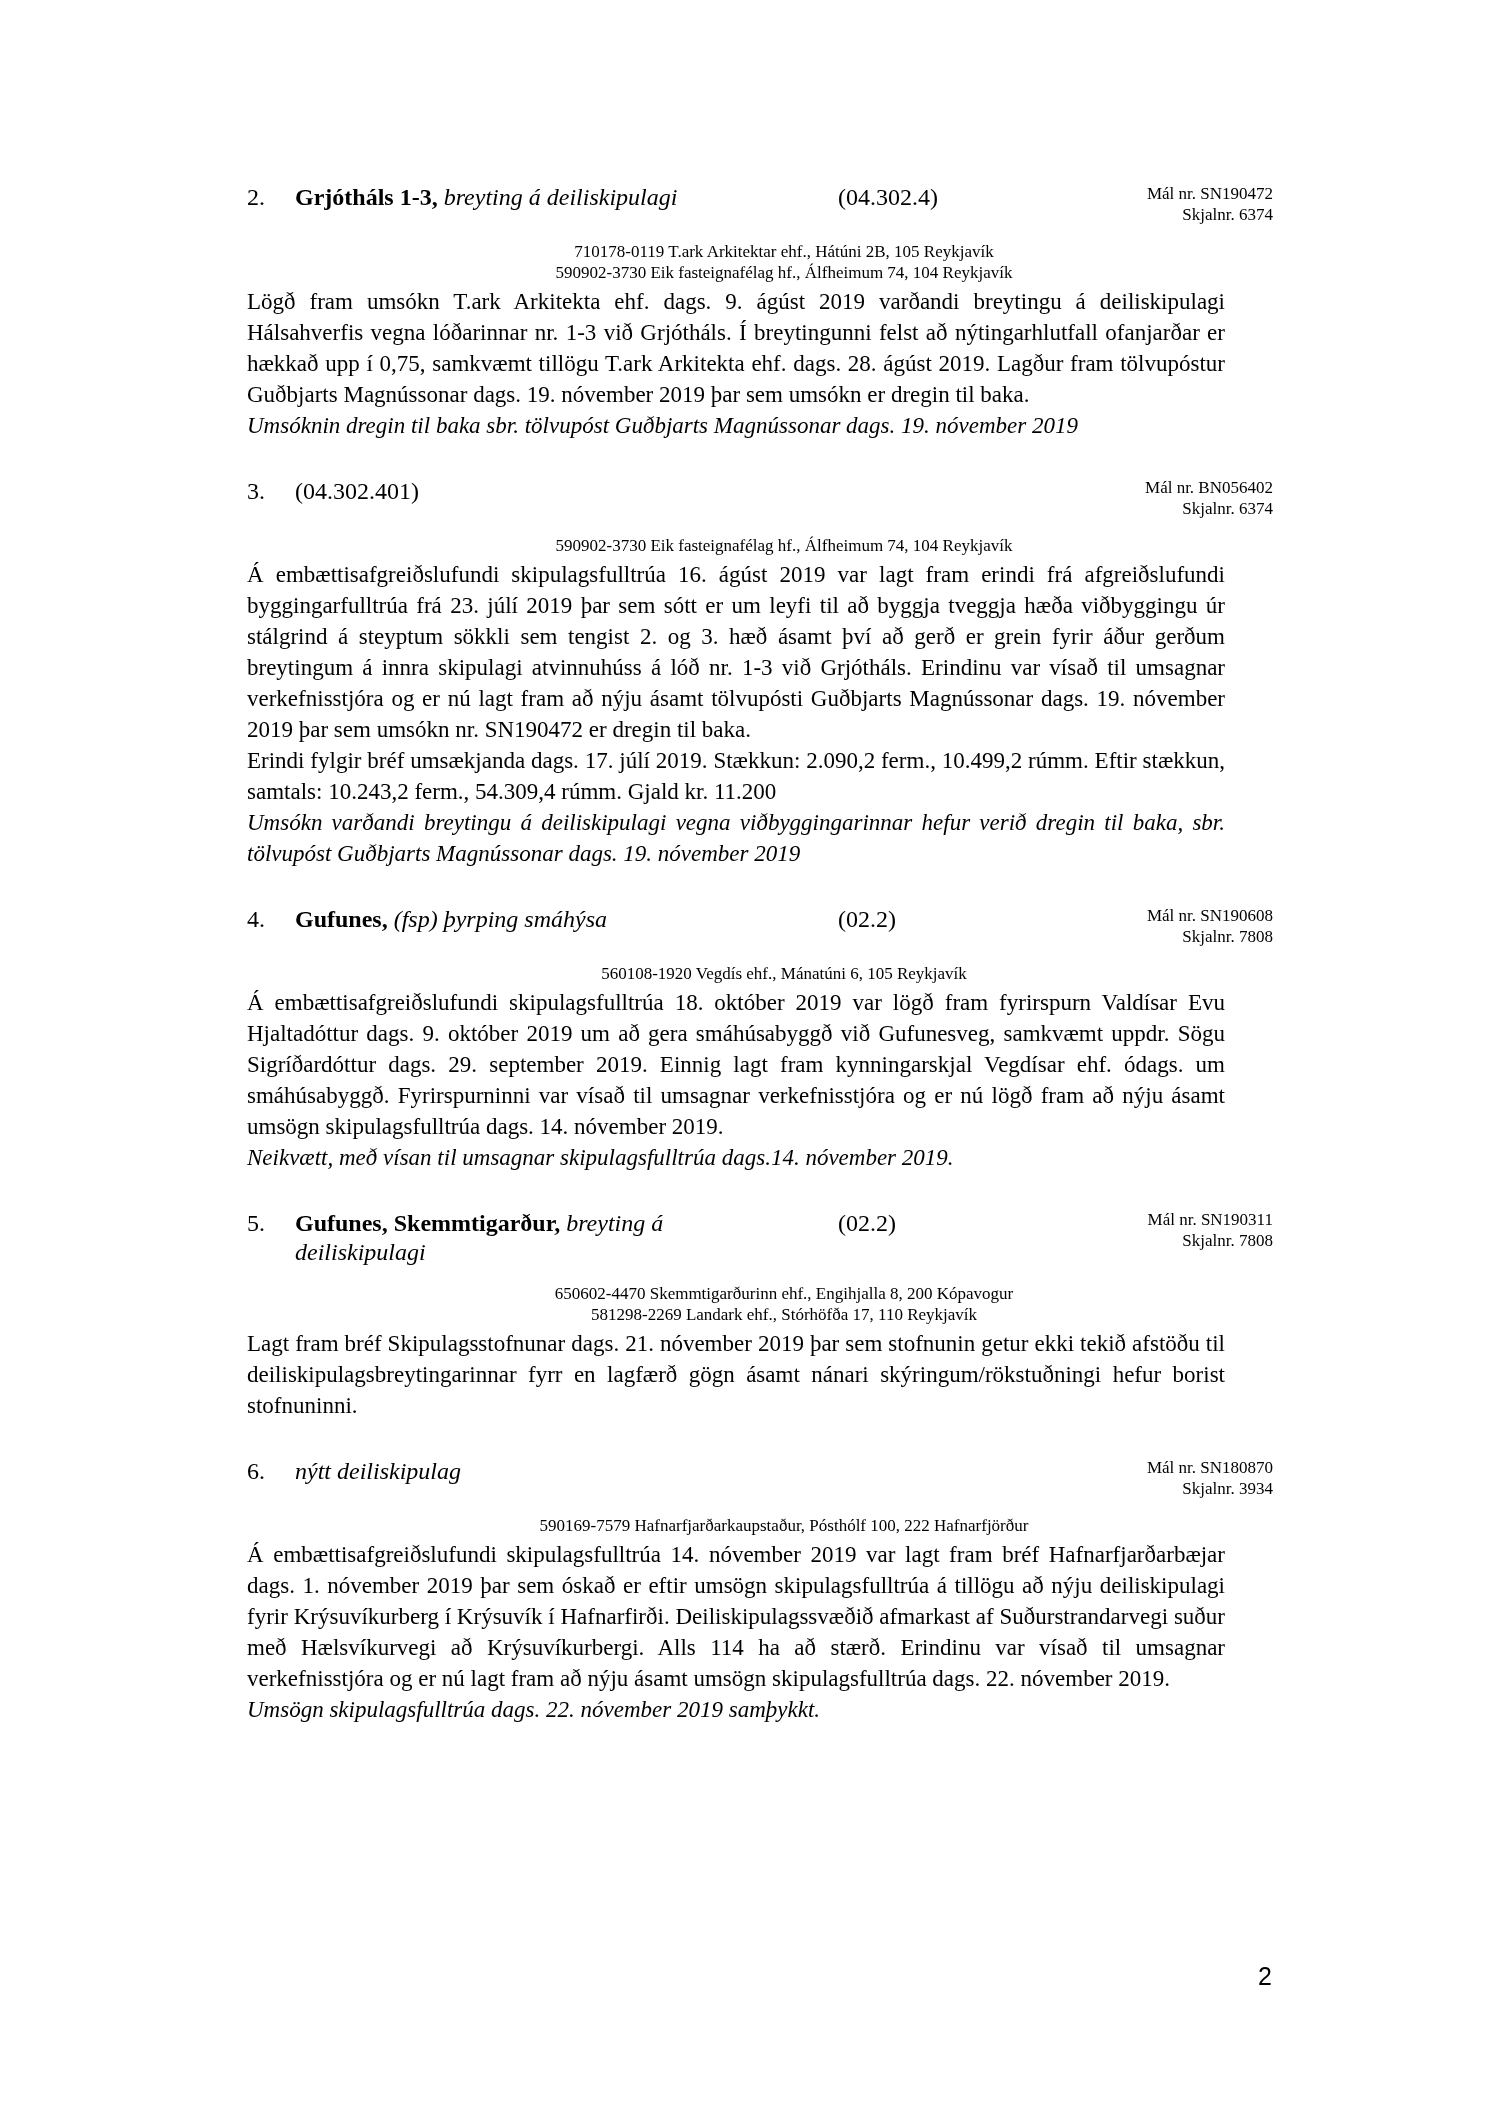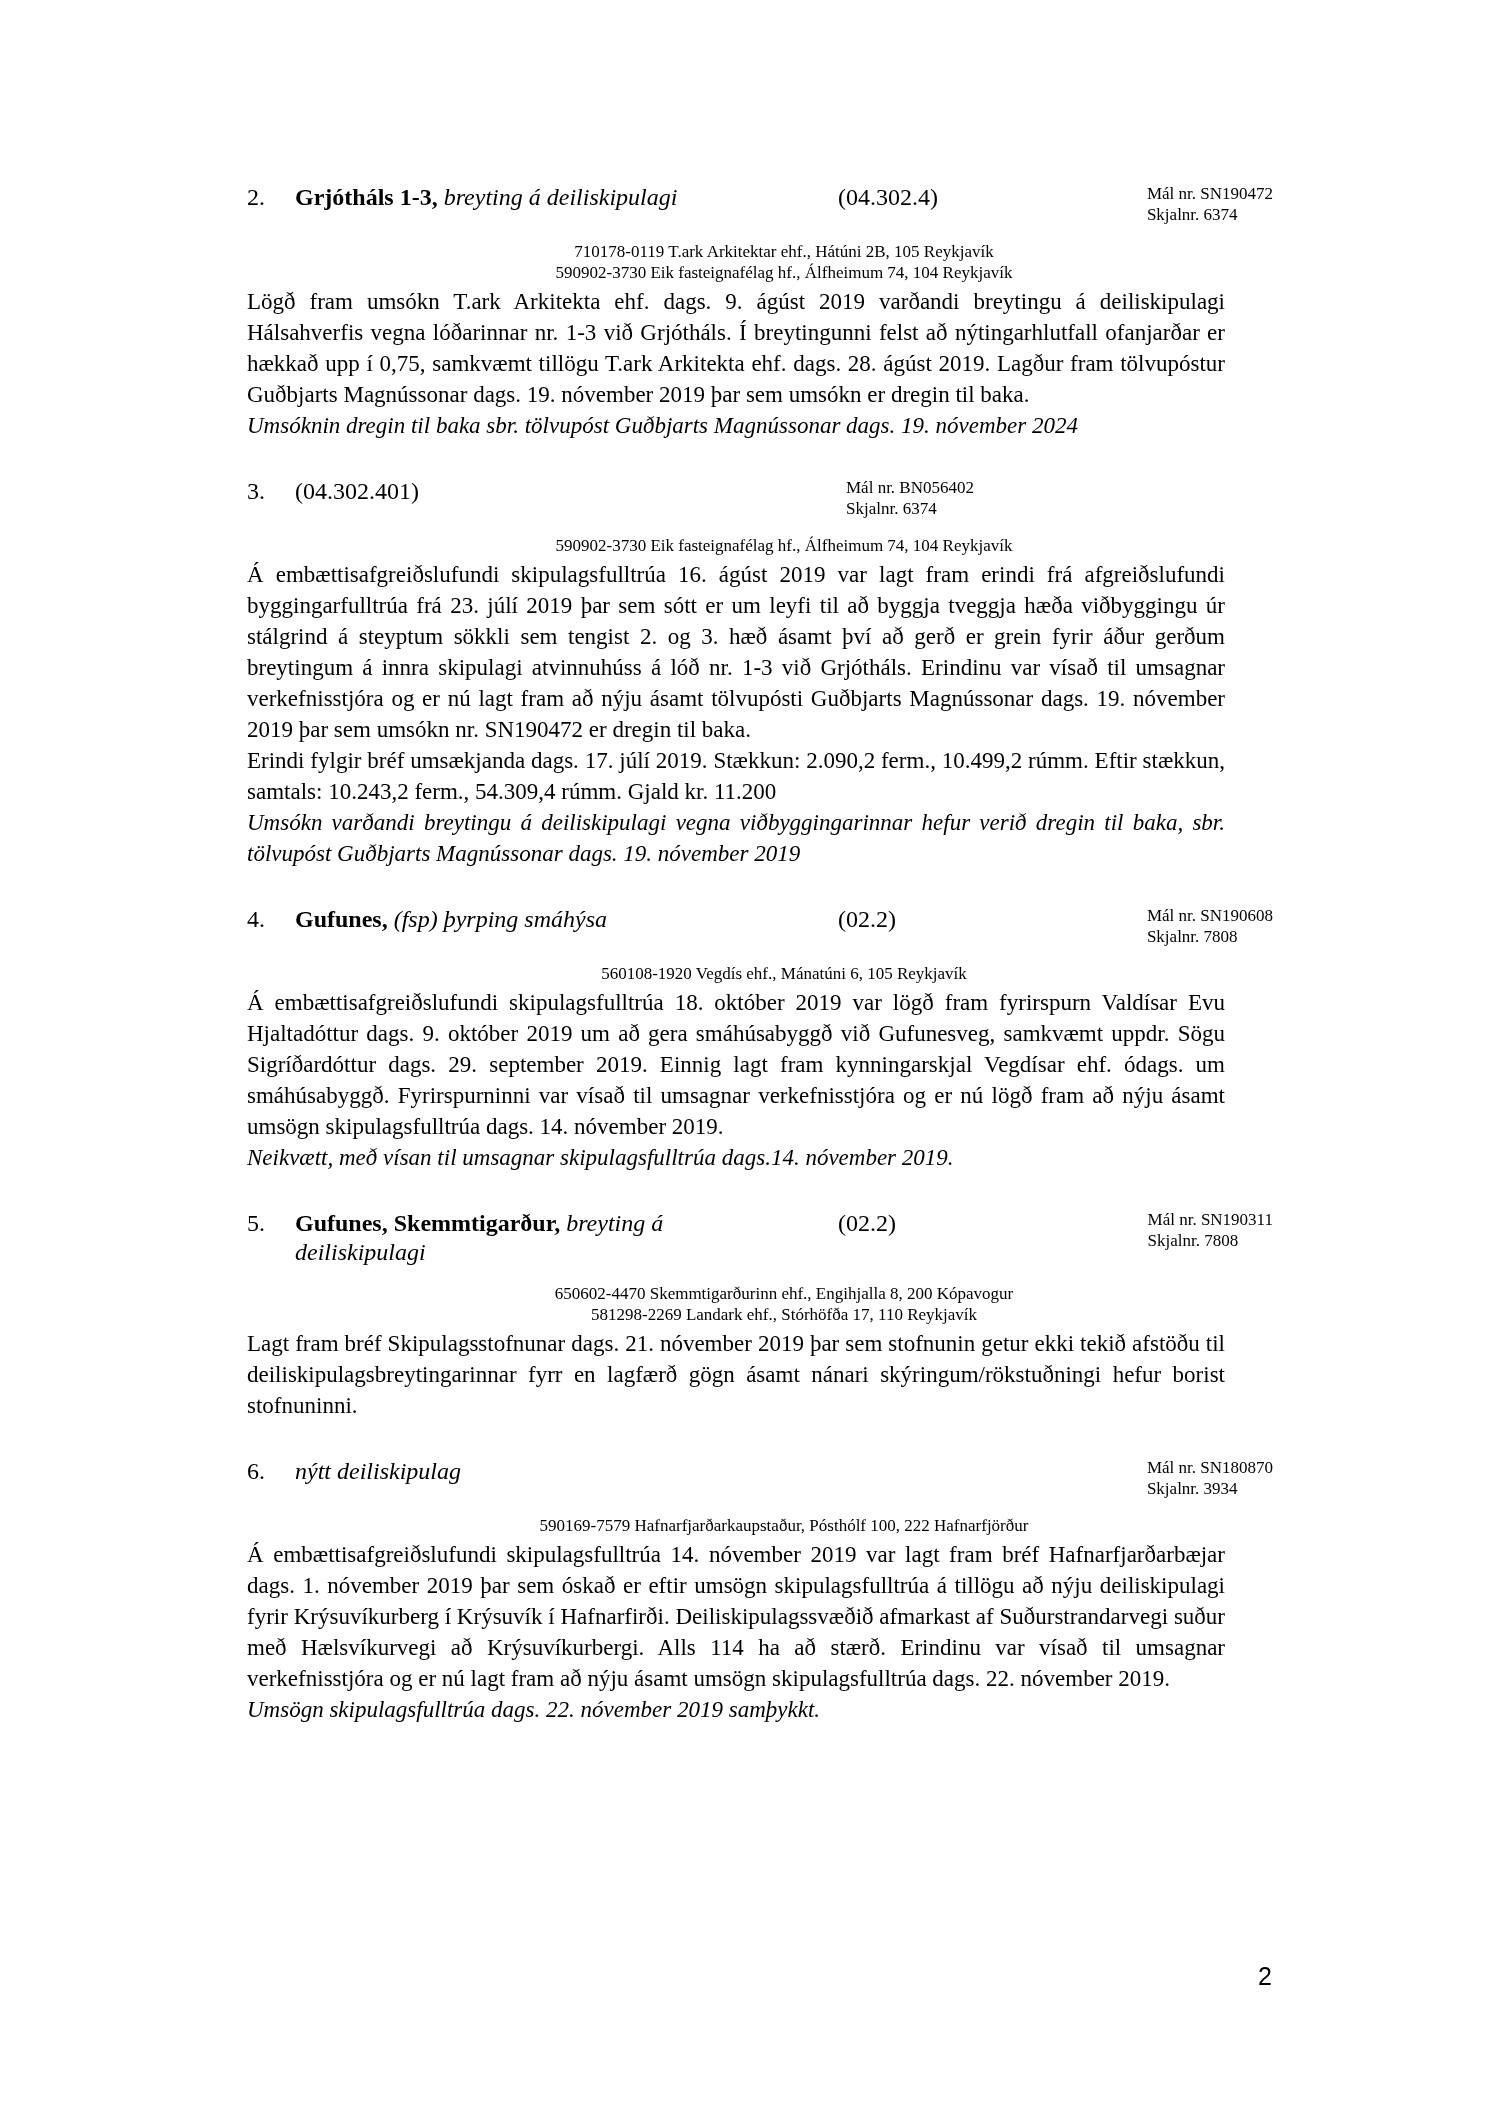--- a/index.html
+++ b/index.html
@@ -39,25 +39,24 @@
     font-style: italic;
     font-size: 24px;
     line-height: 29px;
   }
   .item-code {
     font-size: 24px;
     line-height: 29px;
     white-space: nowrap;
   }
   .case-info {
-    text-align: left;
+    text-align: right;
     font-size: 17px;
     line-height: 21px;
     white-space: nowrap;
-    margin-left: 8px;
   }
   .parties {
     margin: 0 0 3px 48px;
     font-size: 17px;
     line-height: 21px;
   }
   .party-line { display: block; text-align: center; }
   .item-body { width: 978px; }
   .body-par {
     margin: 0;
@@ -98,21 +97,21 @@
         <div>Mál nr. SN190472</div>
         <div>Skjalnr. 6374</div>
       </div>
     </div>
     <div class="parties">
       <span class="party-line">710178-0119 T.ark Arkitektar ehf., Hátúni 2B, 105 Reykjavík</span>
       <span class="party-line">590902-3730 Eik fasteignafélag hf., Álfheimum 74, 104 Reykjavík</span>
     </div>
     <div class="item-body">
       <p class="body-par">Lögð fram umsókn T.ark Arkitekta ehf. dags. 9. ágúst 2019 varðandi breytingu á deiliskipulagi Hálsahverfis vegna lóðarinnar nr. 1-3 við Grjótháls. Í breytingunni felst að nýtingarhlutfall ofanjarðar er hækkað upp í 0,75, samkvæmt tillögu T.ark Arkitekta ehf. dags. 28. ágúst 2019. Lagður fram tölvupóstur Guðbjarts Magnússonar dags. 19. nóvember 2019 þar sem umsókn er dregin til baka.</p>
-      <p class="resolution">Umsóknin dregin til baka sbr. tölvupóst Guðbjarts Magnússonar dags. 19. nóvember 2024</p>
+      <p class="resolution">Umsóknin dregin til baka sbr. tölvupóst Guðbjarts Magnússonar dags. 19. nóvember 2019</p>
     </div>
   </div>
 
   <div class="item">
     <div class="item-header">
       <div class="item-number">3.</div>
       <div class="item-code">(04.302.401)</div>
       <div class="case-info">
         <div>Mál nr. BN056402</div>
         <div>Skjalnr. 6374</div>

